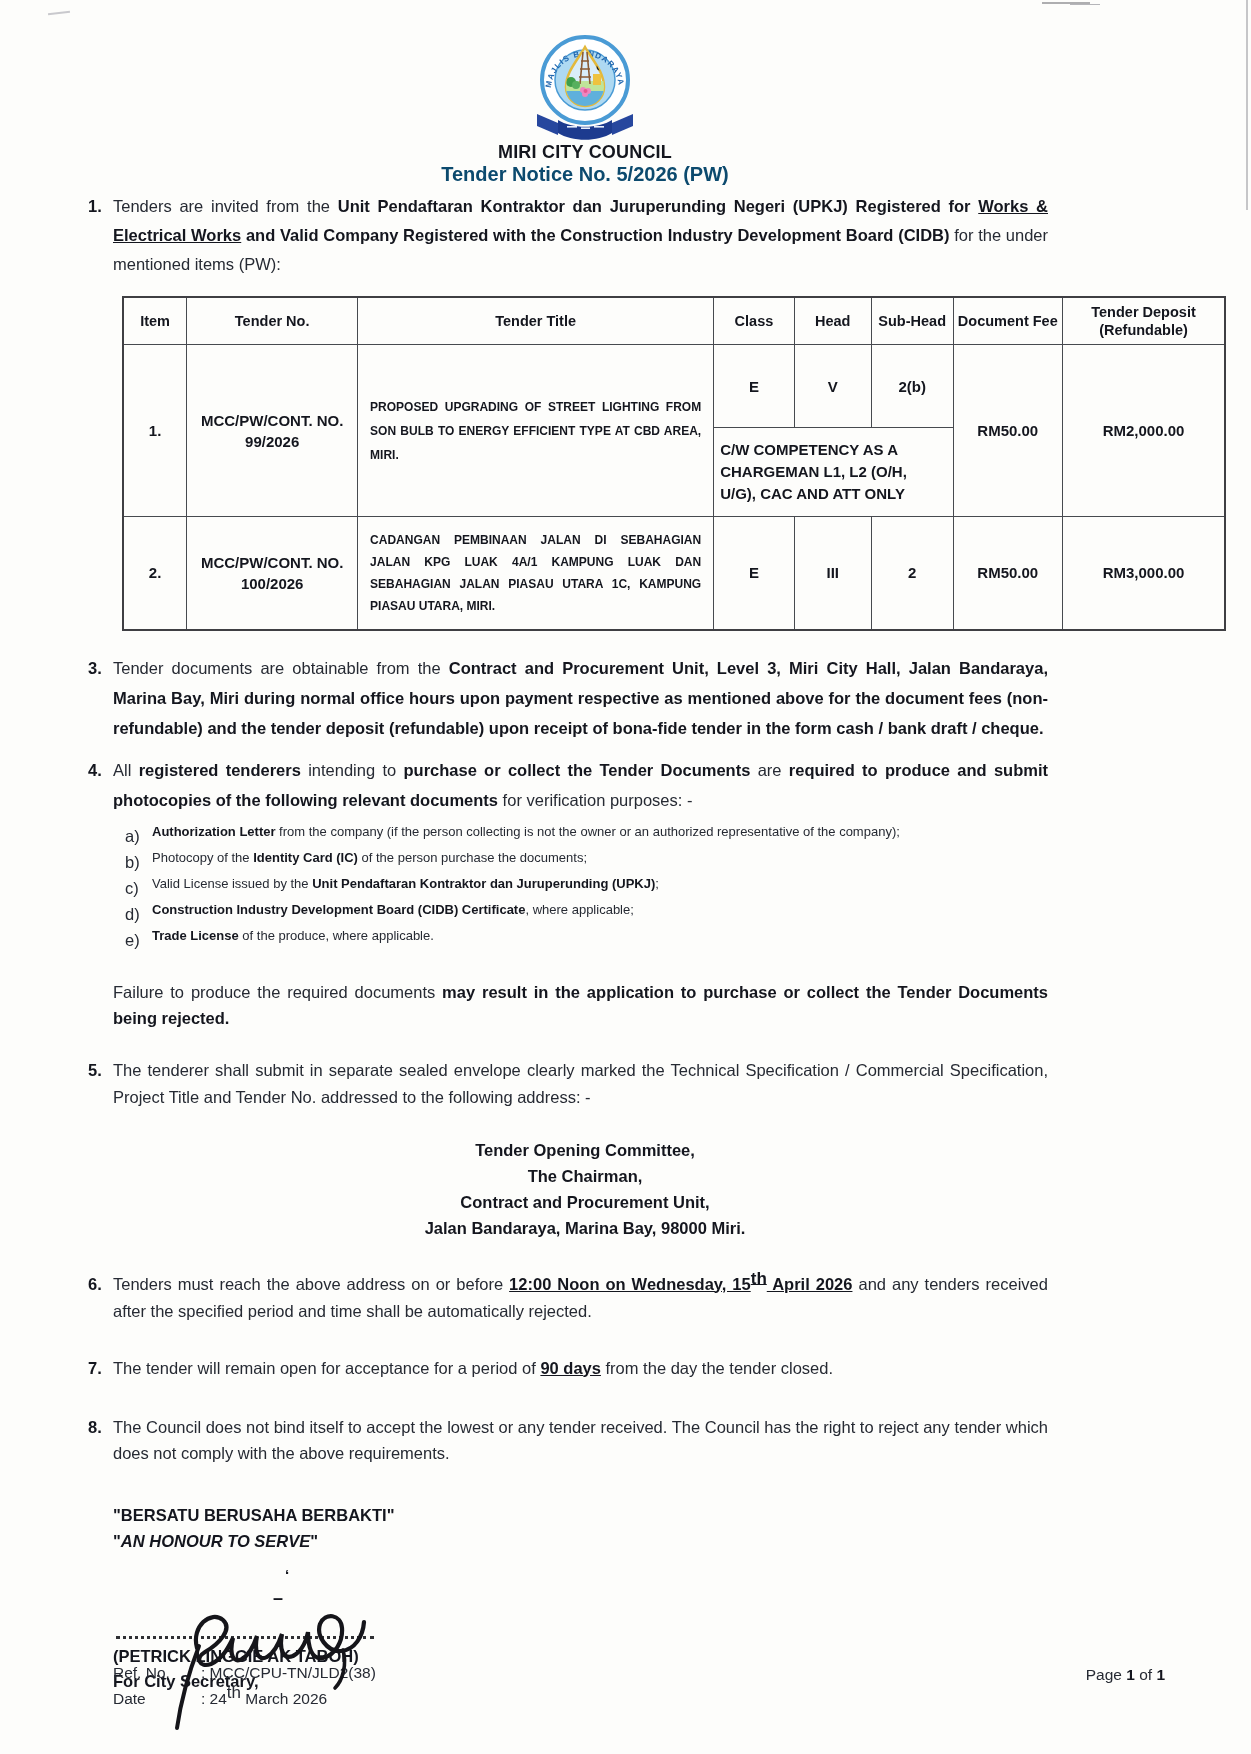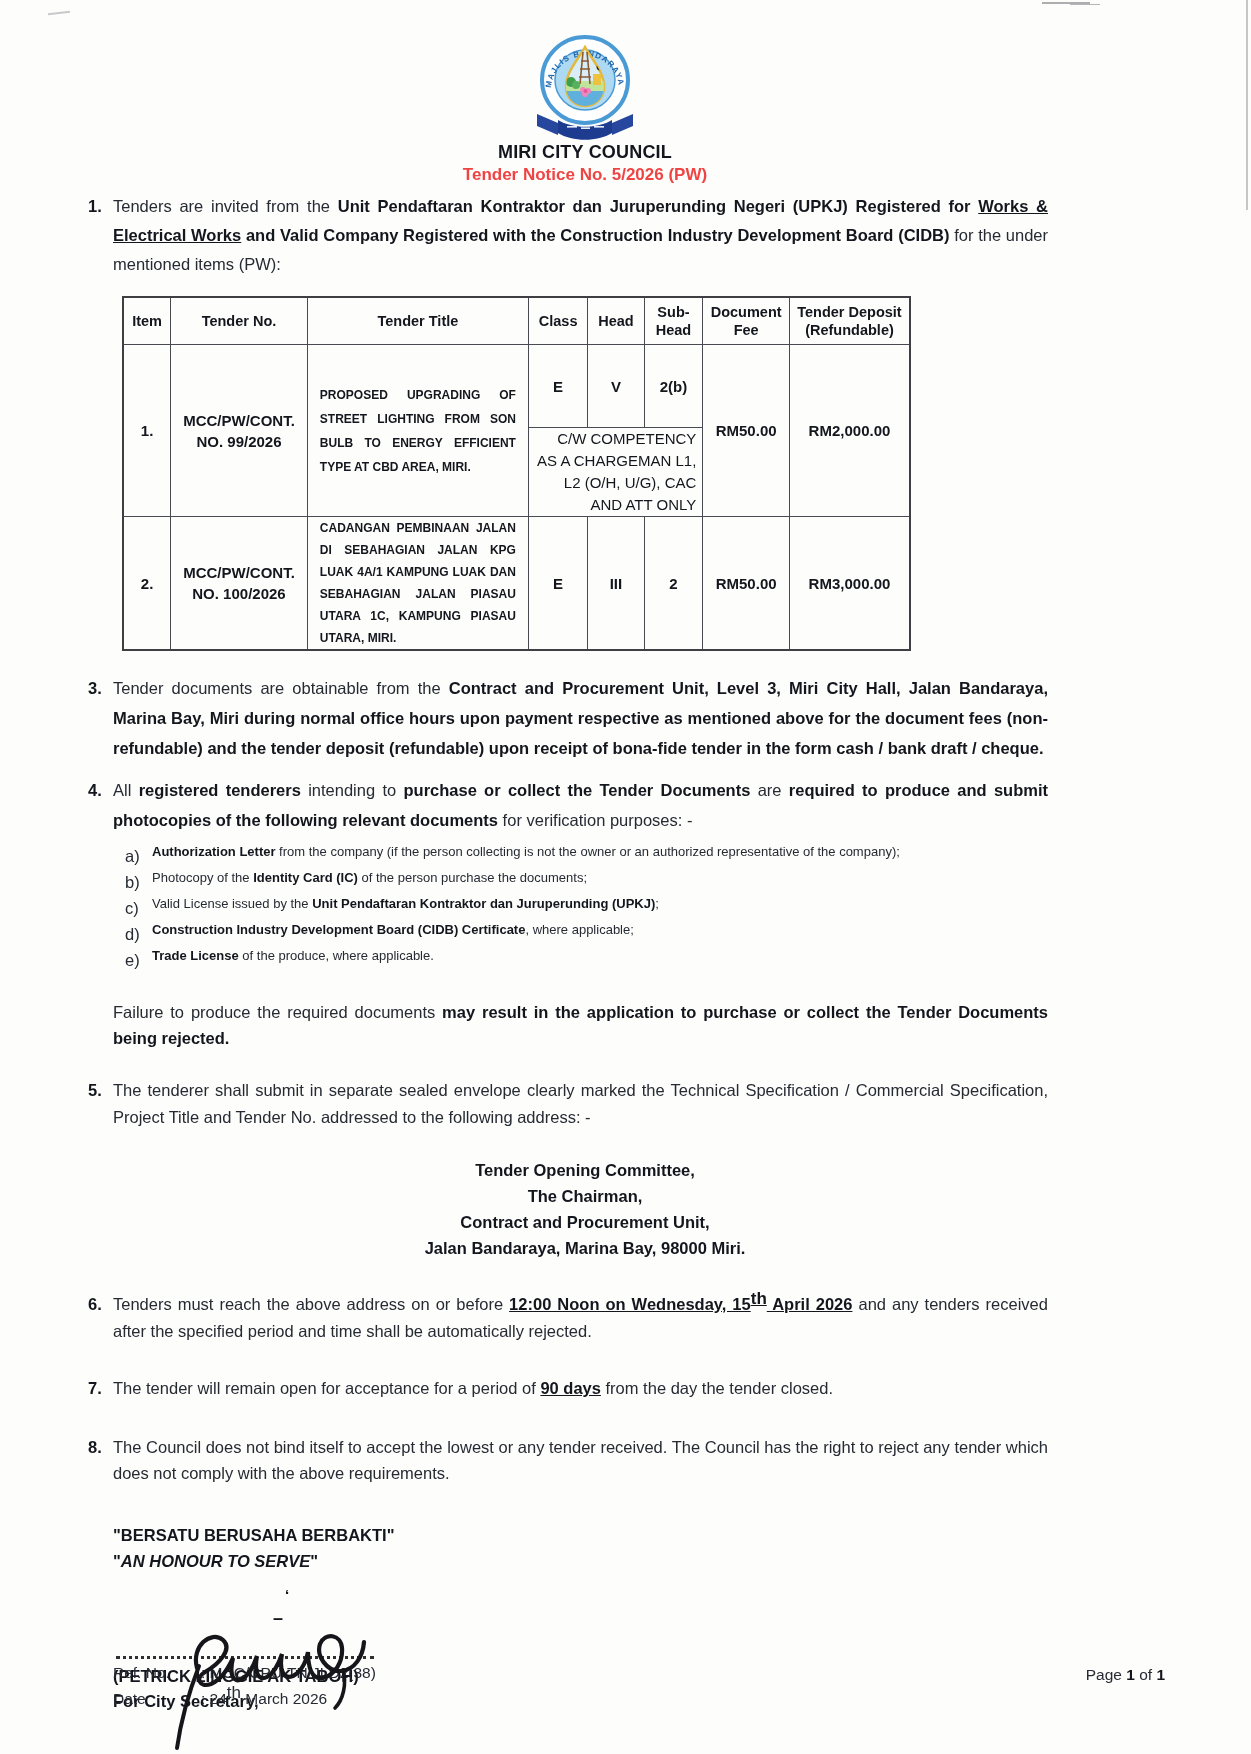--- a/index.html
+++ b/index.html
@@ -7,44 +7,44 @@
     position:relative;width:1251px;height:1754px;margin:0 auto;
     background:#fdfdfb;overflow:hidden;
     font-family:"Liberation Sans","DejaVu Sans",sans-serif;
     color:#262a33;
   }
   .content{position:absolute;left:88px;top:0;width:960px;}
   
   .logo-wrap{text-align:center;padding-left:34px;margin-top:34px;height:106px;}
   .doc-header{text-align:center;padding-left:34px;margin-top:2px;}
   .org-name{font-size:18px;font-weight:700;color:#14161e;letter-spacing:.2px;line-height:21px;}
-  .notice-no{font-size:17px;font-weight:700;color:#ef4444;line-height:23px;}
+  .notice-no{font-size:20px;font-weight:700;color:#0c4a6e;line-height:23px;}
   
   .row{display:flex;}
   .num{flex:none;width:25px;font-weight:700;color:#14161e;font-size:16.5px;line-height:29px;}
   .txt{flex:1;text-align:justify;font-size:16.5px;line-height:29px;}
   .lh26 .num,.lh26 .txt{line-height:26px;}
   .lh27 .num,.lh27 .txt{line-height:27px;}
   .lh30 .num,.lh30 .txt{line-height:30px;}
   .b{font-weight:700;color:#14161e;}
   .u{text-decoration:underline;}
   .i{font-style:italic;}
   sup{font-size:17px;line-height:0;}
   
   .litem{display:flex;margin-left:37px;}
   .ltr{flex:none;width:27px;font-size:16.5px;line-height:26px;}
   .ltx{flex:1;text-align:justify;font-size:13px;line-height:18px;}
   
-  table.tender{border-collapse:collapse;margin-left:34px;margin-top:17px;width:789px;
+  table.tender{border-collapse:collapse;margin-left:34px;margin-top:17px;width:1104px;
     border:2px solid #3f3f43;}
   table.tender td,table.tender th{border:1.5px solid #474a4f;color:#14161e;}
   th.hcell{font-size:14.5px;font-weight:700;line-height:18px;padding:4px 4px;text-align:center;vertical-align:middle;height:38px;}
   td.c{vertical-align:middle;text-align:center;font-weight:700;font-size:15px;}
   td.title-cell{vertical-align:middle;text-align:justify;font-weight:700;font-size:12px;line-height:24px;padding:0 12px;}
-  td.comp{vertical-align:middle;text-align:right;font-weight:400;font-size:15px;line-height:22px;padding:0 6px;}
+  td.comp{vertical-align:middle;text-align:left;font-weight:700;font-size:15px;line-height:22px;padding:0 6px;}
   tr.r1a{height:83px;} tr.r1b{height:89px;} tr.r2{height:113px;}
   td.no-cell{line-height:21px;padding:2px 8px;}
   
   .addr{margin-top:26px;text-align:center;padding-left:34px;font-weight:700;color:#14161e;
     font-size:16.5px;line-height:26px;}
   
   .motto{margin-left:25px;margin-top:36px;font-weight:700;color:#14161e;font-size:16.5px;line-height:26px;}
   .sig-block{position:relative;margin-left:25px;margin-top:10px;height:215px;}
   .mark1{position:absolute;left:172px;top:2px;font-weight:700;font-size:15px;color:#14161e;}
   .mark2{position:absolute;left:160px;top:24px;font-weight:700;font-size:18px;color:#14161e;}

